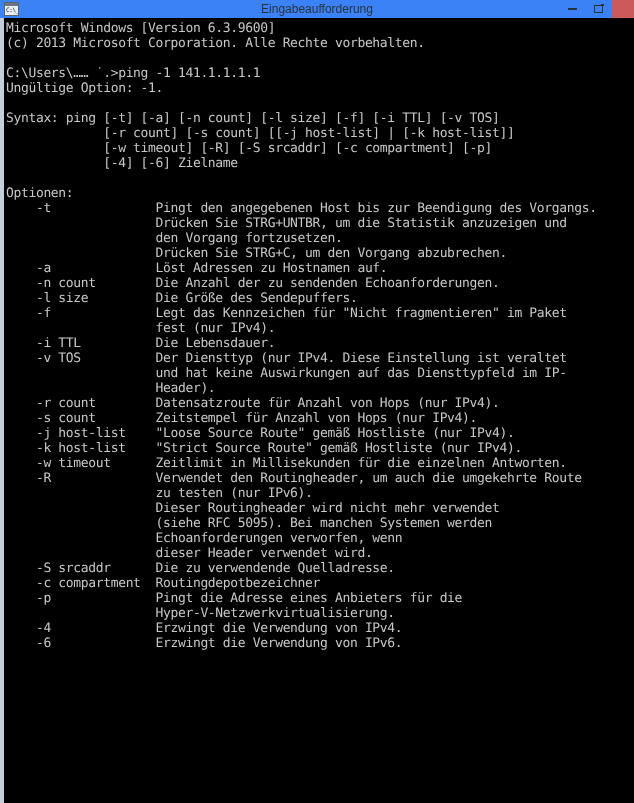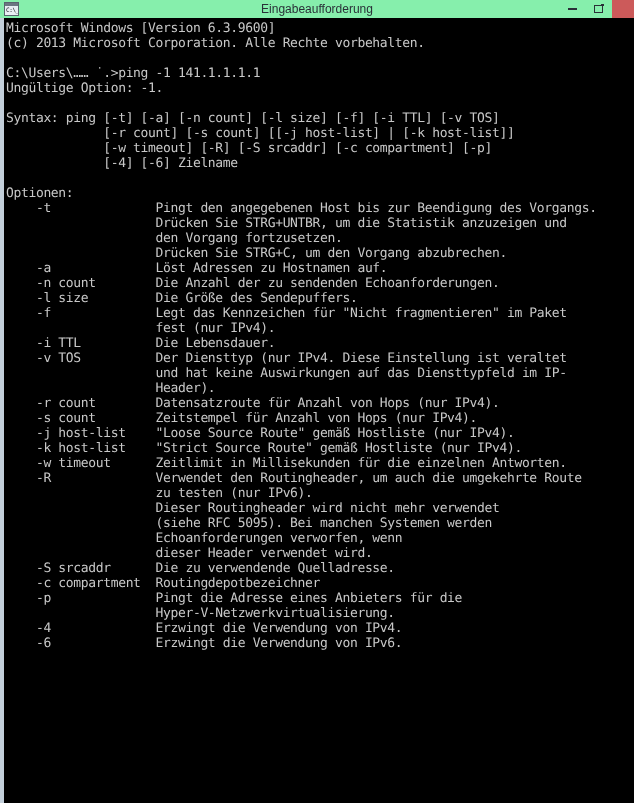--- a/index.html
+++ b/index.html
@@ -22,21 +22,21 @@
     background: #000000;
     box-sizing: border-box;
   }
 
   
   #titlebar {
     position: absolute;
     top: 0; left: 0;
     width: 634px;
     height: 24px;
-    background: #86efac;
+    background: #3b82f6;
     display: flex;
     align-items: center;
     box-sizing: border-box;
   }
   #titlebar-icon {
     position: absolute;
     left: 4px; top: 2px;
     width: 15px;
     height: 14px;
     background: #e9eef3;

